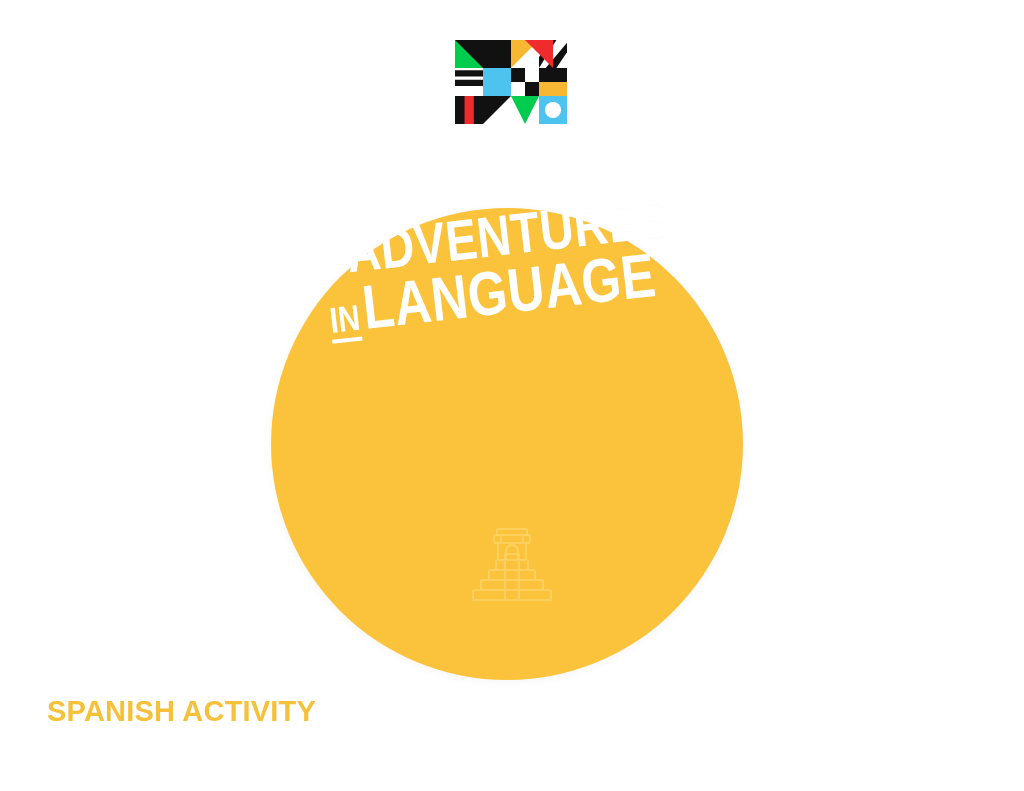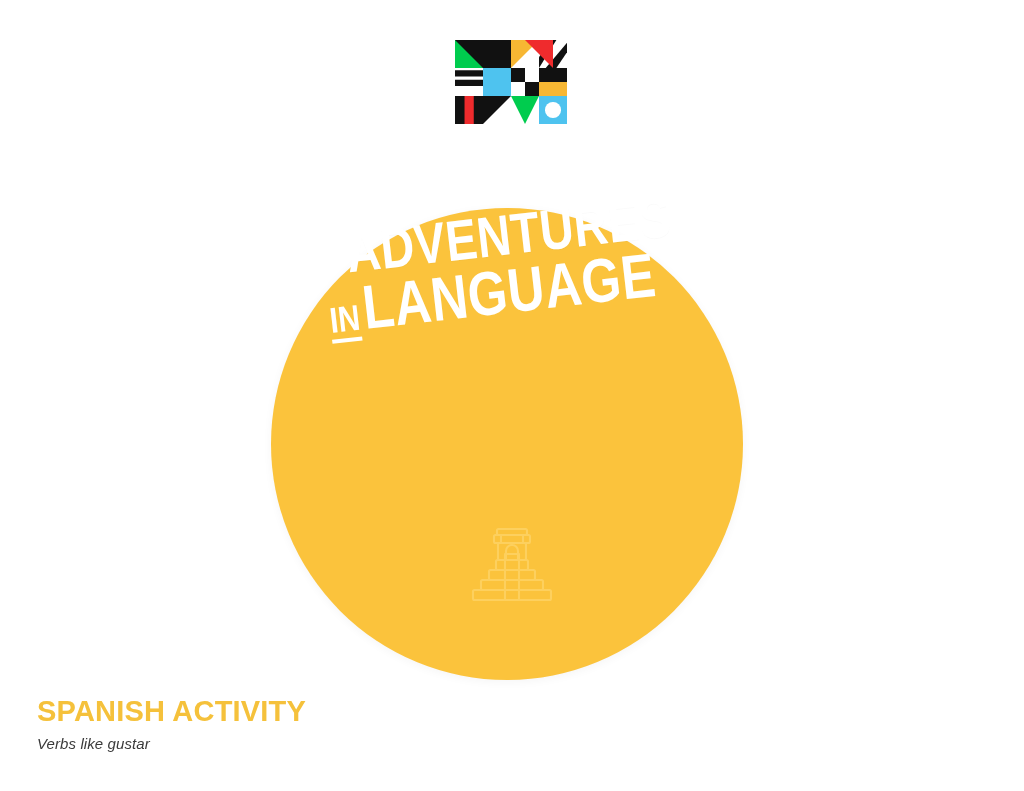--- a/index.html
+++ b/index.html
@@ -151,21 +151,21 @@
     left: 50%;
     top: 524px;
     transform: translateX(-50%);
     width: 84px;
     height: 80px;
   }
 
   
   #footer-caption {
     position: absolute;
-    left: 37px;
+    left: 47px;
     top: 696px;
   }
   #activity-title {
     font-size: 29px;
     font-weight: bold;
     color: #f5c13b;
     letter-spacing: 0.2px;
     line-height: 1.1;
     margin: 0;
   }
@@ -283,14 +283,13 @@
     <line x1="35" y1="56" x2="49" y2="56"></line>
     <line x1="35" y1="66" x2="49" y2="66"></line>
 
     <line x1="31" y1="19" x2="31" y2="11"></line>
     <line x1="53" y1="19" x2="53" y2="11"></line>
   </g>
 </svg>
 
 <div id="footer-caption">
   <div id="activity-title">SPANISH ACTIVITY</div>
-  <div id="activity-subtitle">Verbs like gustar</div>
 </div>
 
 </body></html>

